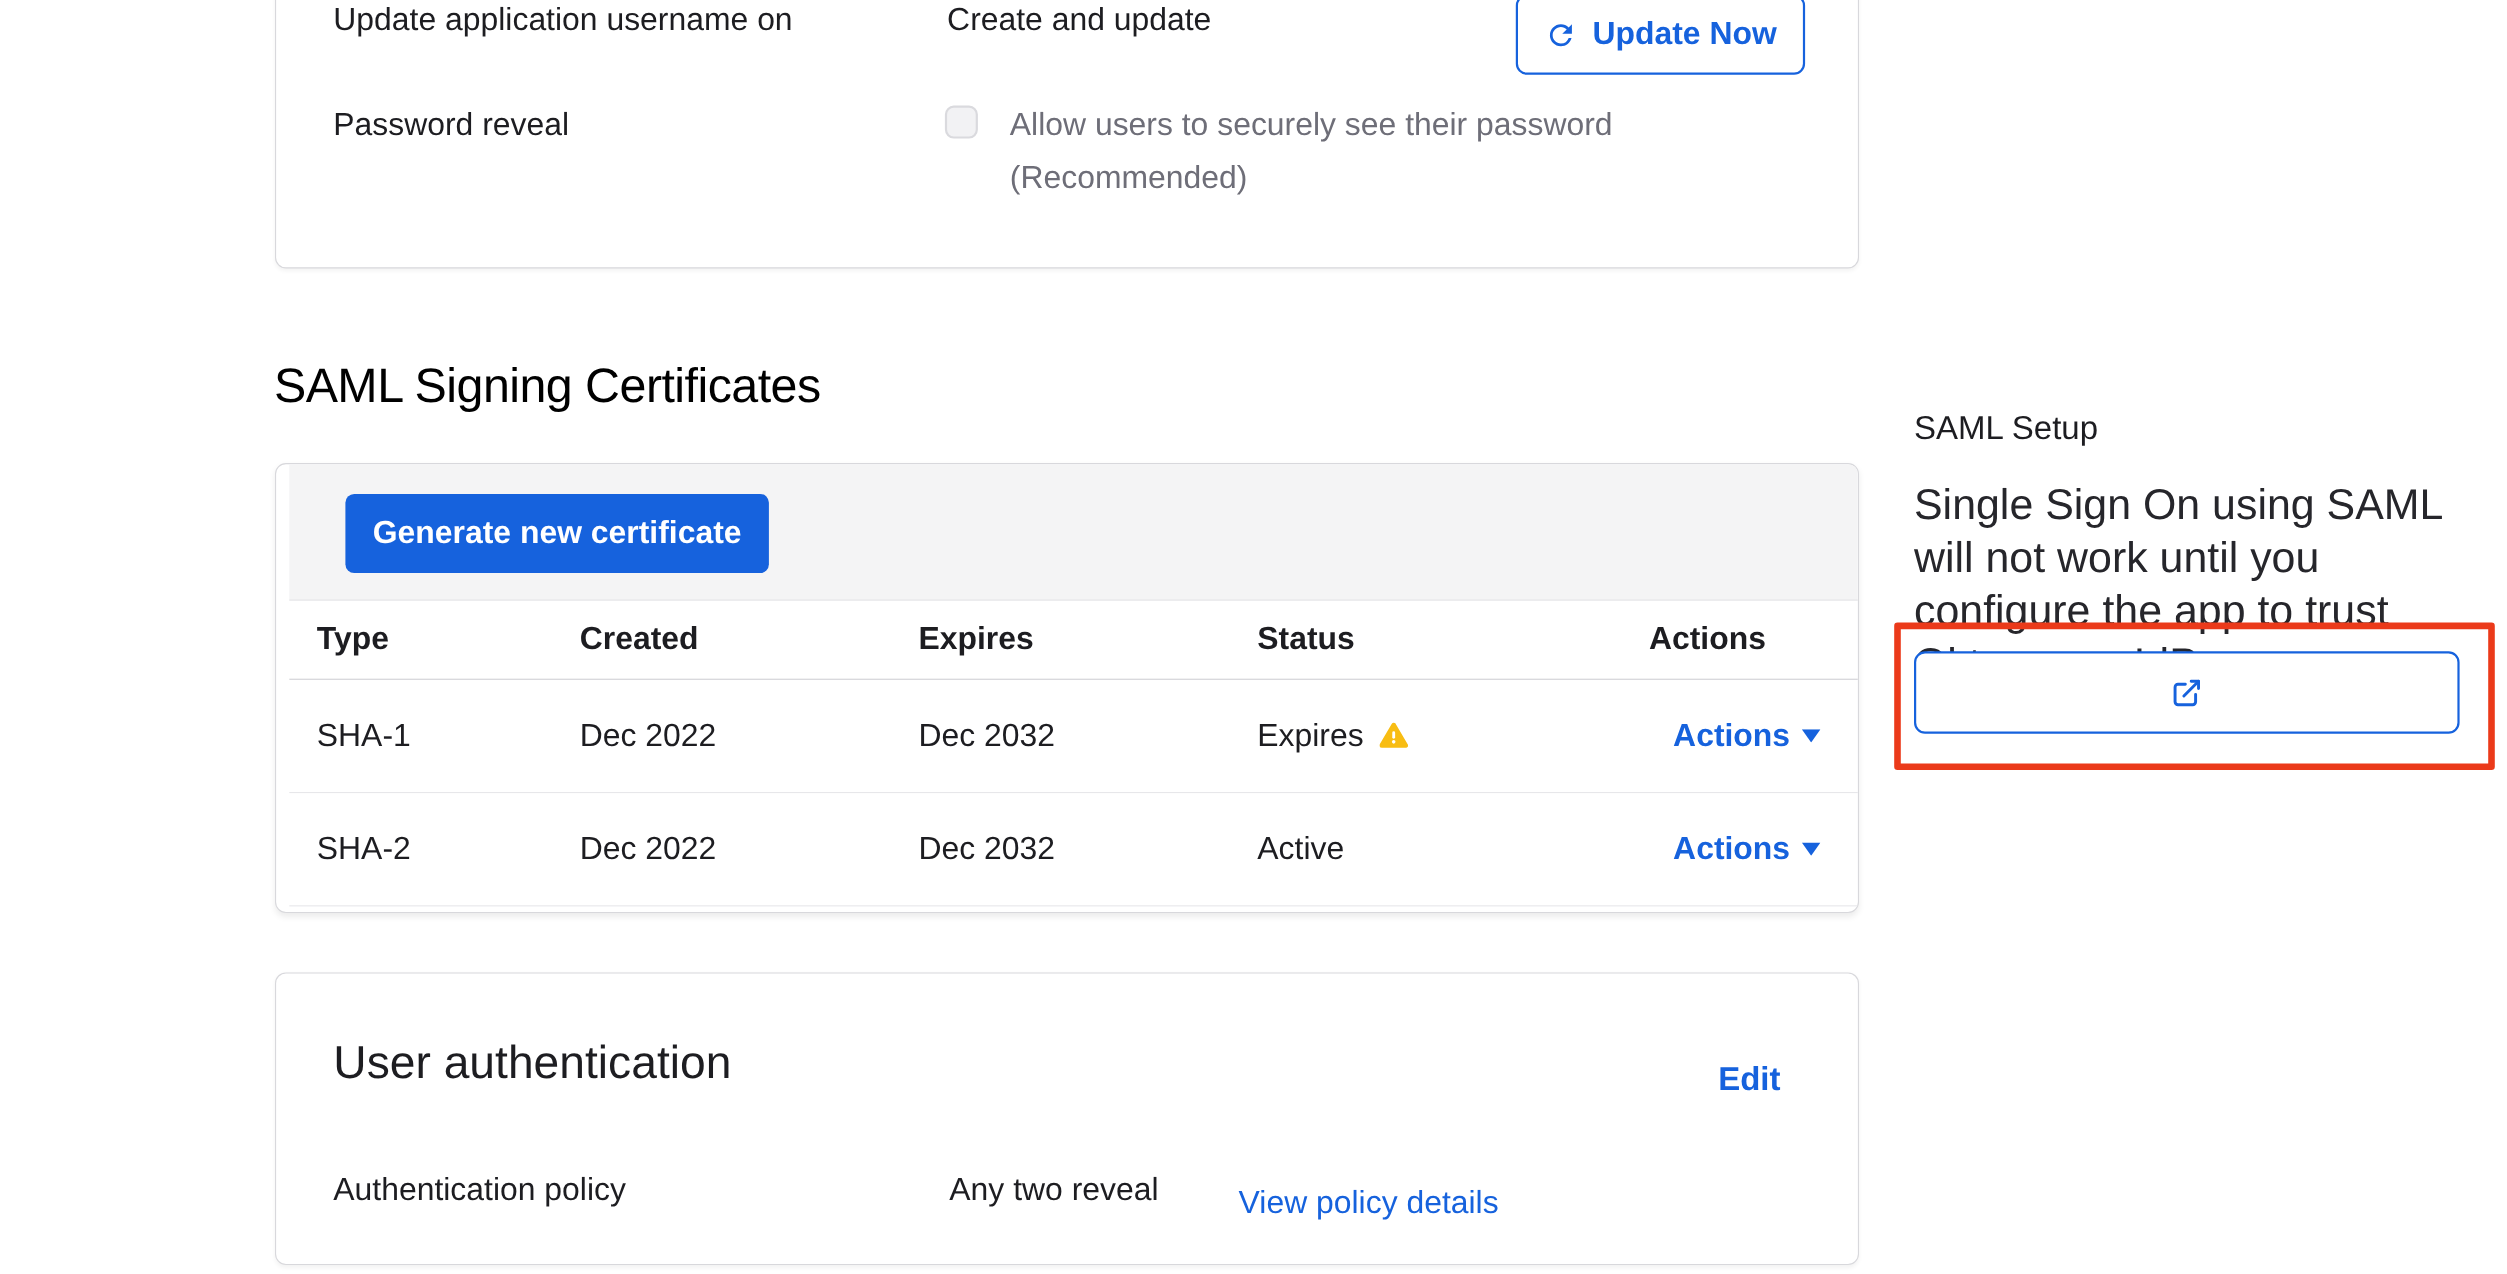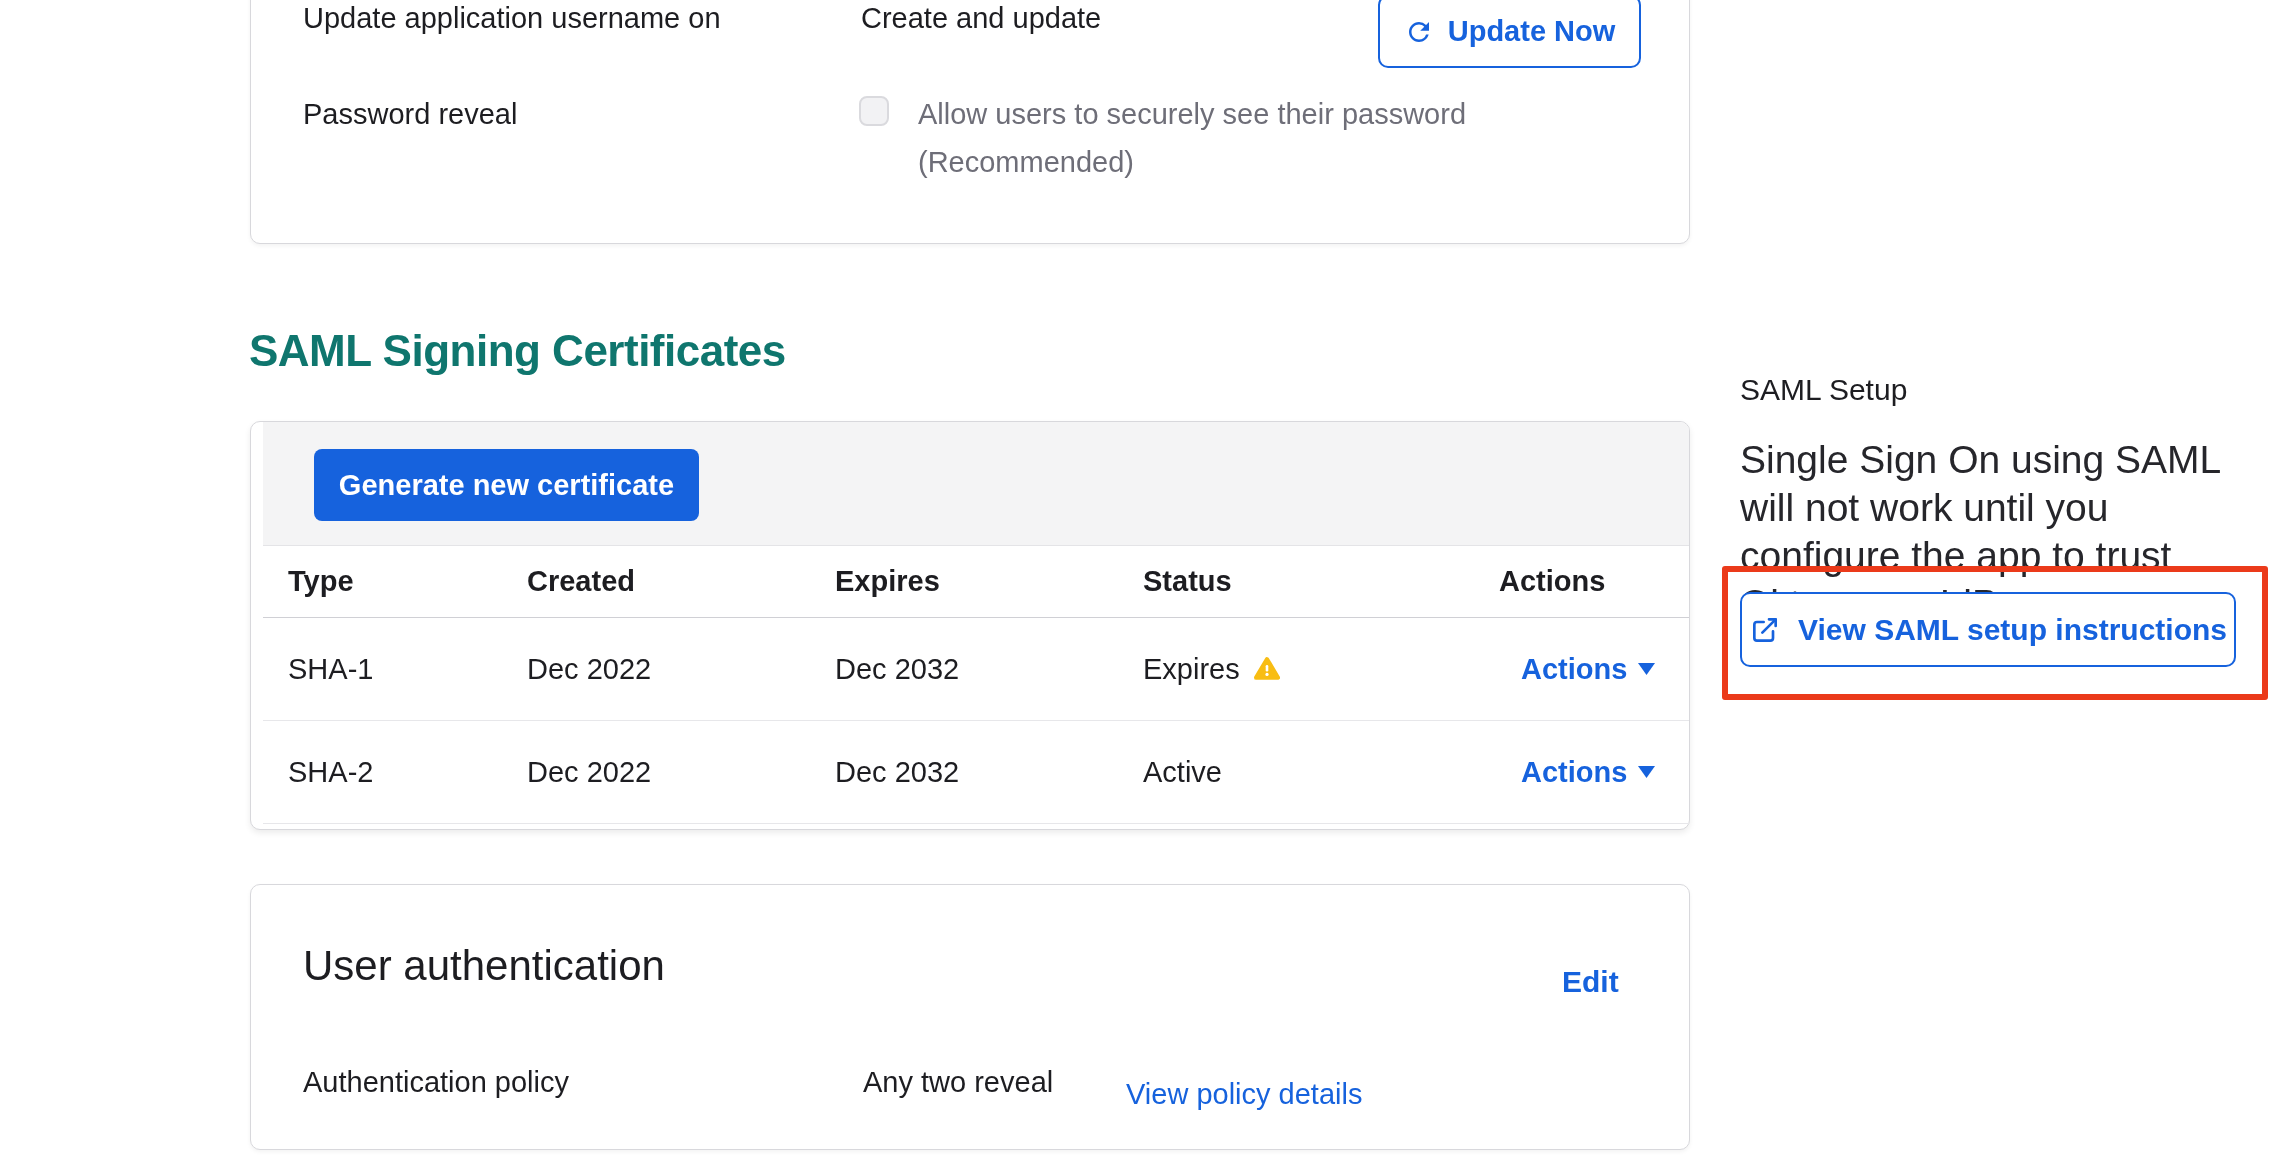--- a/index.html
+++ b/index.html
@@ -32,21 +32,21 @@
   #password-reveal-checkbox{
     position:absolute;left:608px;top:125px;width:30px;height:30px;
     background:#f2f2f4;border:2px solid #dadade;border-radius:8px;box-sizing:border-box;
   }
   #top-card .cb-line1{left:667px;top:126px;}
   #top-card .cb-line2{left:667px;top:174px;}
 
   
   #certs-title{
     position:absolute;left:249px;top:297px;
-    font-size:44px;font-weight:bold;letter-spacing:-0.5px;color:#0f766e;white-space:nowrap;text-align:center;
+    font-size:44px;font-weight:normal;letter-spacing:-0.5px;color:#000000;white-space:nowrap;text-align:center;
   }
 
   
   #certs-card{left:250px;top:421px;width:1440px;height:409px;overflow:hidden;box-shadow:0 3px 6px rgba(0,0,0,.08);padding-left:12px;}
   #certs-band{height:123px;background:#f4f4f5;border-bottom:1px solid #e4e4e7;position:relative;}
   #generate-btn{
     position:absolute;left:51px;top:27px;width:385px;height:72px;
     background:#1662dd;border:none;border-radius:8px;
     color:#fff;font-size:29px;font-weight:bold;font-family:"Liberation Sans",sans-serif;
     display:flex;align-items:center;justify-content:center;cursor:pointer;
@@ -174,21 +174,20 @@
 <div id="annotation-box"></div>
 
 <div id="view-saml-btn">
   <span>
     <svg width="32" height="32" viewBox="0 0 24 24" fill="none" stroke="#1662dd" stroke-width="2" stroke-linecap="round" stroke-linejoin="round">
       <path d="M18 13v5a2 2 0 0 1-2 2H6a2 2 0 0 1-2-2V8a2 2 0 0 1 2-2h5"></path>
       <path d="M15 4h5v5"></path>
       <line x1="10" y1="14" x2="20" y2="4"></line>
     </svg>
   </span>
-  <span>View SAML setup instructions</span>
 </div>
 
 <div class="card" id="auth-card">
   <span class="txt auth-title">User authentication</span>
   <span class="txt blue edit-link">Edit</span>
   <span class="txt policy-label">Authentication policy</span>
   <span class="txt policy-value">Any two reveal</span>
   <span class="txt blue policy-link">View policy details</span>
 </div>
 

